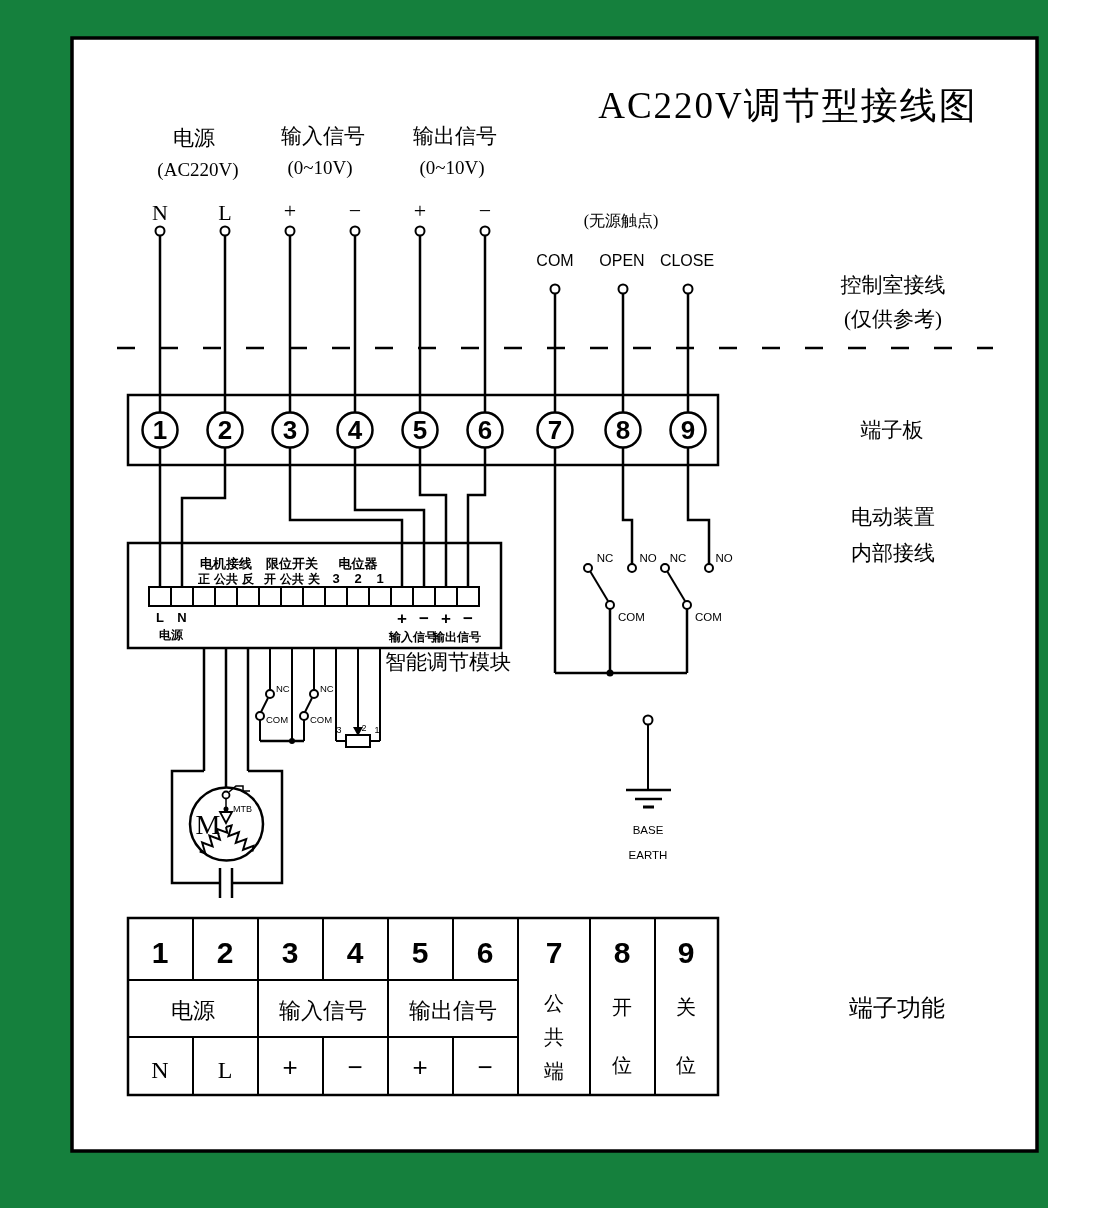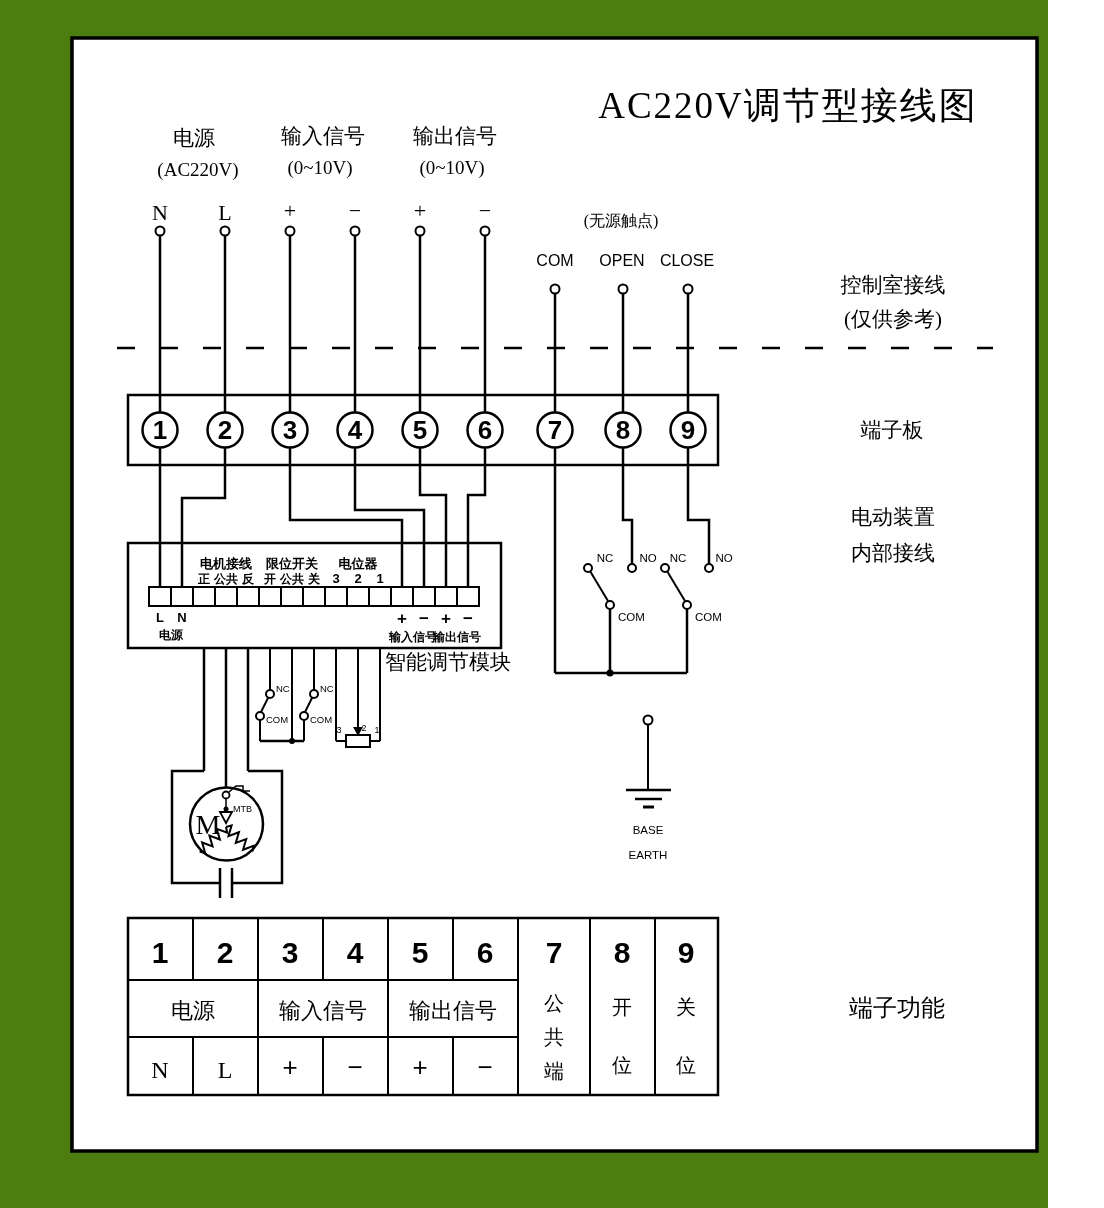--- a/index.html
+++ b/index.html
@@ -1,16 +1,16 @@
 <!DOCTYPE html>
 <html><head>
 <meta charset="utf-8">
 <style>
   html,body{margin:0;padding:0;background:#fff;}
-  #stage{position:relative;width:1048px;height:1208px;background:#4d7c0f;font-family:"Liberation Serif",serif;}
+  #stage{position:relative;width:1048px;height:1208px;background:#15803d;font-family:"Liberation Serif",serif;}
   svg{position:absolute;left:0;top:0;}
   .wire{stroke:#000;stroke-width:2.5;fill:none;}
   .w2{stroke:#000;stroke-width:2;fill:none;}
   .w15{stroke:#000;stroke-width:1.5;fill:none;}
   .box{stroke:#000;stroke-width:2.5;fill:none;}
   .sq{stroke:#000;stroke-width:2;fill:#fff;}
   .tc{stroke:#000;stroke-width:2.5;fill:#fff;}
   .sc{stroke:#000;stroke-width:2;fill:#fff;}
   .pc{stroke:#000;stroke-width:1.8;fill:#fff;}
   .dot{fill:#000;stroke:none;}

